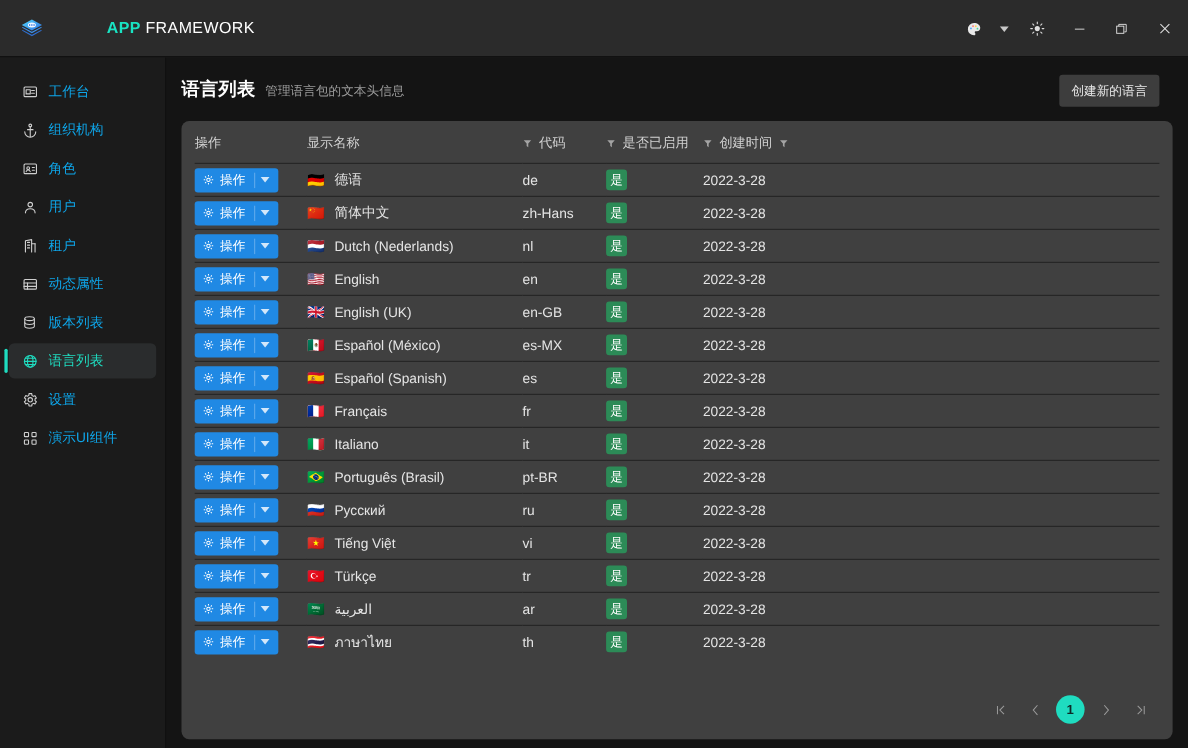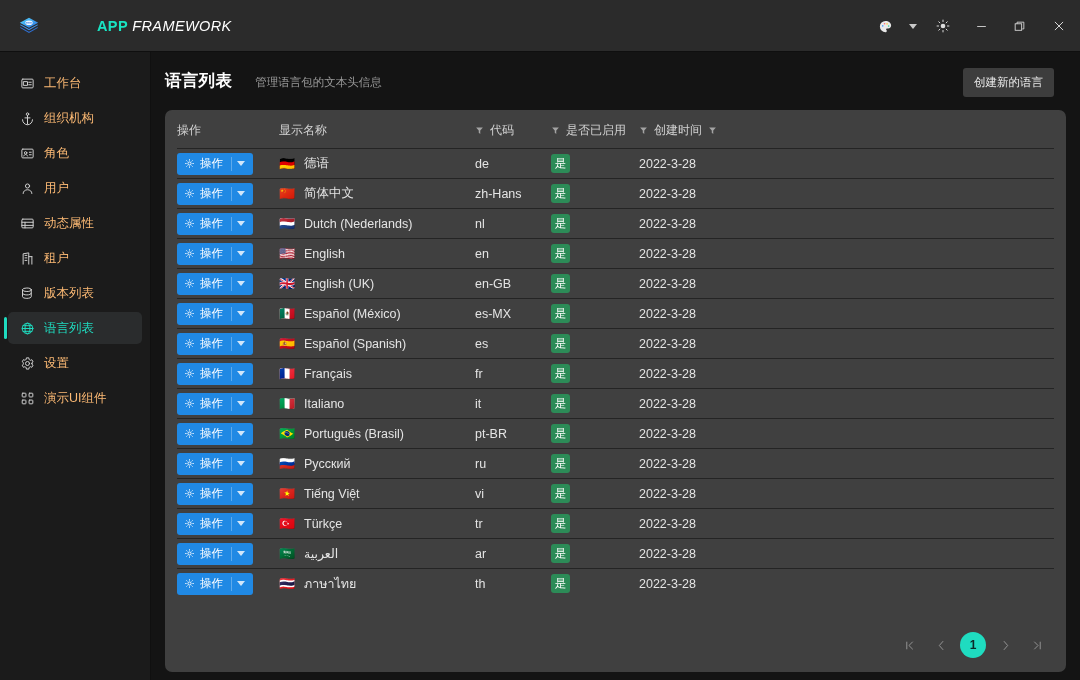--- a/index.html
+++ b/index.html
@@ -20,21 +20,21 @@
     position: relative;
     border-bottom: 1px solid #0f0f0f;
   }
   .brand { display: flex; align-items: center; gap: 9px; }
   .brand-logo { width: 22px; height: 22px; display: block; }
   .brand-text {
     font-size: 14.5px; font-weight: bold; letter-spacing: .4px;
     white-space: nowrap;
   }
   .brand-app { color: #19e3c2; margin-left: 48px; }
-  .brand-fw { color: #ffffff; font-weight: normal; font-style: italic; }
+  .brand-fw { color: #ffffff; font-weight: normal; }
 
   .win-controls {
     position: absolute; right: 0; top: 0; height: 52px;
     display: flex; align-items: center; gap: 0;
   }
   .wc {
     width: 34px; height: 52px; display: flex; align-items: center;
     justify-content: center; color: #d8d8d8; cursor: default;
   }
   .wc.wide { width: 38px; }
@@ -53,21 +53,21 @@
     width: 151px; min-width: 151px; height: 100%;
     background: #1b1b1b;
     border-right: 1px solid #101010;
     padding-top: 12px;
   }
   .nav-item {
     position: relative;
     height: 32px; margin: 3px 8px;
     display: flex; align-items: center; gap: 9px;
     padding-left: 12px; border-radius: 5px;
-    color: #fdba74; font-size: 12.5px; cursor: default;
+    color: #0ea5e9; font-size: 12.5px; cursor: default;
   }
   .nav-item .nav-ico {
     width: 15px; height: 15px; display: flex;
     align-items: center; justify-content: center; flex: 0 0 15px;
   }
   .nav-item.active {
     background: #2a2c2d; color: #1fdcc0;
   }
   .nav-item.active::before {
     content: ""; position: absolute; left: -4px; top: 5px;
@@ -82,21 +82,21 @@
     padding: 0 14px 0 14px;
   }
   .page-head {
     height: 58px; display: flex; align-items: center;
     padding: 0 4px 0 0; position: relative;
   }
   .page-title {
     font-size: 16.5px; font-weight: bold; color: #ffffff; letter-spacing: .3px;
   }
   .page-sub {
-    font-size: 11.5px; color: #9b9b9b; margin-left: 23px; padding-top: 3px;
+    font-size: 11.5px; color: #9b9b9b; margin-left: 9px; padding-top: 3px;
   }
   .create-btn {
     position: absolute; right: 12px; top: 16px;
     background: #3d3d3d; color: #e8e8e8;
     font-size: 11.5px; padding: 7px 11px; border: none;
     border-radius: 3px; cursor: pointer;
   }
 
   .card {
     flex: 1; background: #404040;
@@ -278,40 +278,40 @@
           <svg width="15" height="15" viewBox="0 0 24 24" fill="none" stroke="#cfcfcf" stroke-width="1.6" stroke-linecap="round" stroke-linejoin="round">
             <circle cx="12" cy="8" r="3.3"></circle>
             <path d="M5 20c0-3.6 3.1-6 7-6s7 2.4 7 6"></path>
           </svg>
         </span>
         <span class="nav-label">用户</span>
       </div>
       <div class="nav-item">
         <span class="nav-ico">
           <svg width="15" height="15" viewBox="0 0 24 24" fill="none" stroke="#cfcfcf" stroke-width="1.6" stroke-linecap="round" stroke-linejoin="round">
-            <rect x="3" y="5" width="18" height="14" rx="1.5"></rect>
-            <line x1="3" y1="10" x2="21" y2="10"></line>
-            <line x1="3" y1="15" x2="21" y2="15"></line>
-            <line x1="8" y1="10" x2="8" y2="19"></line>
-          </svg>
-        </span>
-        <span class="nav-label">动态属性</span>
-      </div>
-      <div class="nav-item">
-        <span class="nav-ico">
-          <svg width="15" height="15" viewBox="0 0 24 24" fill="none" stroke="#cfcfcf" stroke-width="1.6" stroke-linecap="round" stroke-linejoin="round">
             <path d="M5 21V4.5L14 3v18"></path>
             <line x1="14" y1="9" x2="19" y2="9"></line>
             <path d="M19 9v12"></path>
             <line x1="8" y1="7" x2="11" y2="7"></line>
             <line x1="8" y1="11" x2="11" y2="11"></line>
             <line x1="8" y1="15" x2="11" y2="15"></line>
           </svg>
         </span>
         <span class="nav-label">租户</span>
+      </div>
+      <div class="nav-item">
+        <span class="nav-ico">
+          <svg width="15" height="15" viewBox="0 0 24 24" fill="none" stroke="#cfcfcf" stroke-width="1.6" stroke-linecap="round" stroke-linejoin="round">
+            <rect x="3" y="5" width="18" height="14" rx="1.5"></rect>
+            <line x1="3" y1="10" x2="21" y2="10"></line>
+            <line x1="3" y1="15" x2="21" y2="15"></line>
+            <line x1="8" y1="10" x2="8" y2="19"></line>
+          </svg>
+        </span>
+        <span class="nav-label">动态属性</span>
       </div>
       <div class="nav-item">
         <span class="nav-ico">
           <svg width="15" height="15" viewBox="0 0 24 24" fill="none" stroke="#cfcfcf" stroke-width="1.6" stroke-linecap="round" stroke-linejoin="round">
             <ellipse cx="11" cy="6" rx="7" ry="2.8"></ellipse>
             <path d="M4 6v11c0 1.6 3.1 2.8 7 2.8s7-1.2 7-2.8V6"></path>
             <path d="M4 11.5c0 1.6 3.1 2.8 7 2.8s7-1.2 7-2.8"></path>
           </svg>
         </span>
         <span class="nav-label">版本列表</span>

